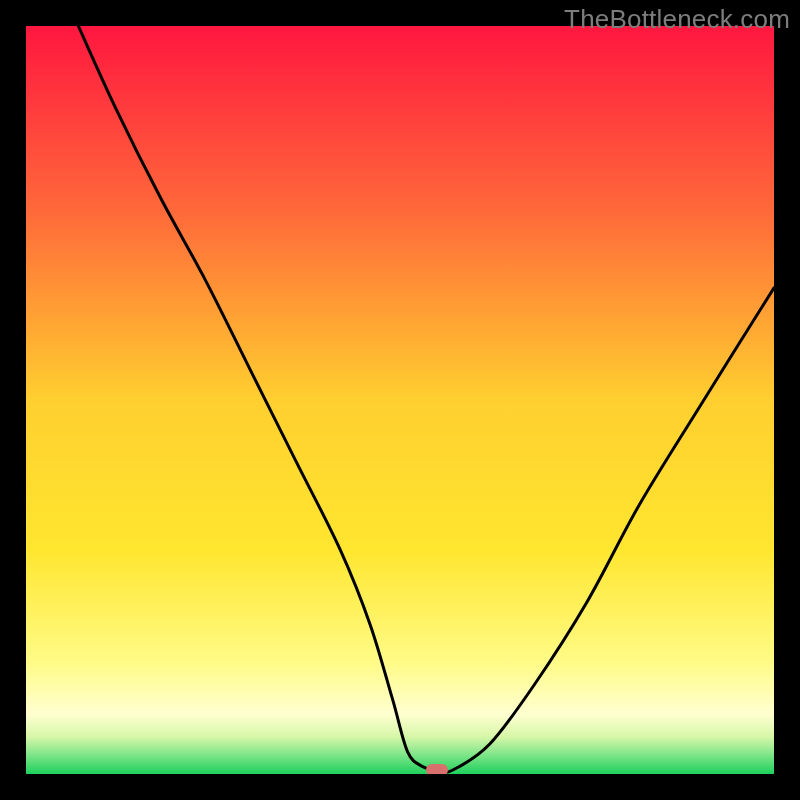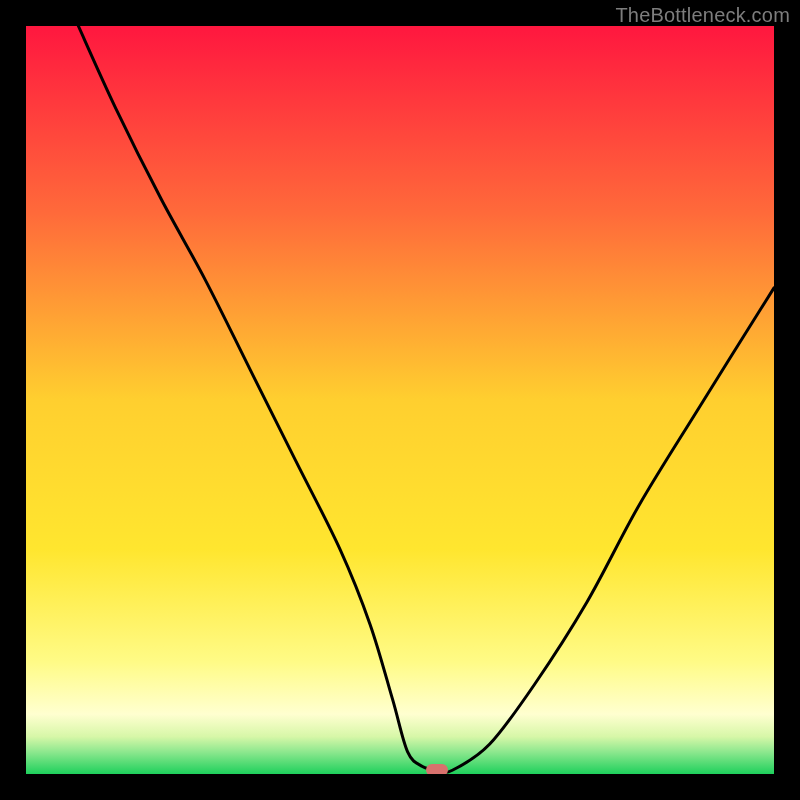--- a/index.html
+++ b/index.html
@@ -46,21 +46,21 @@
     width: 22px;
     height: 12px;
     border-radius: 6px;
     transform: translate(-50%, -50%);
   }
   .watermark {
     position: absolute;
     top: 4px;
     right: 10px;
     font-family: Arial, Helvetica, sans-serif;
-    font-size: 20px;
+    font-size: 26px;
     color: #7d7d7d;
     font-weight: 500;
     letter-spacing: 0.2px;
   }
 </style>
 </head>
 <body>
 
 <div class="frame">
   <div class="plot">

